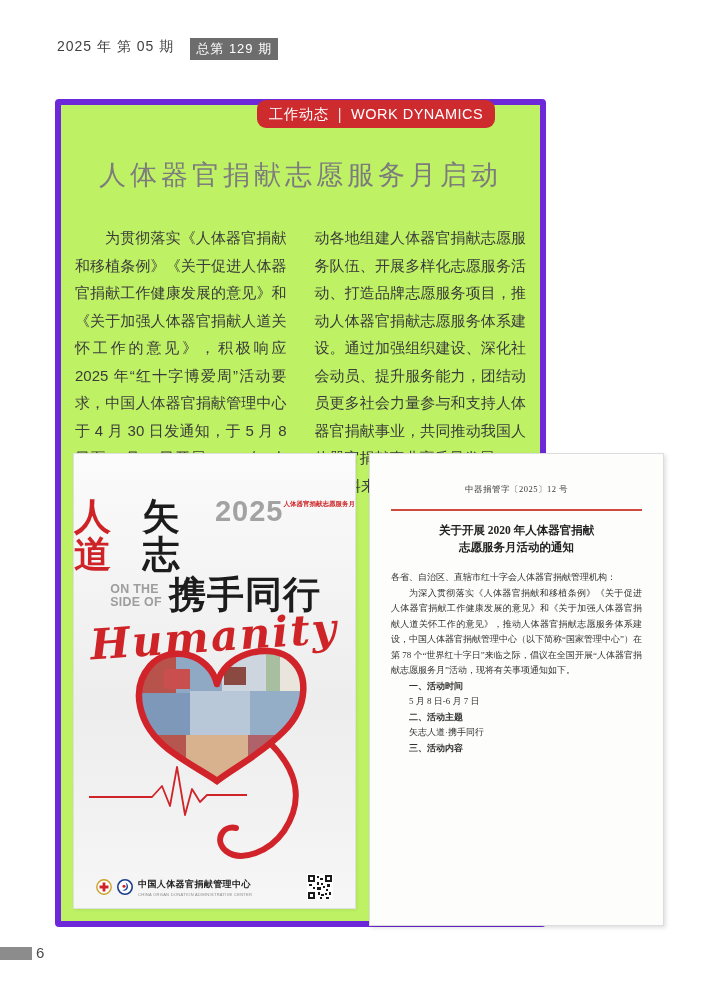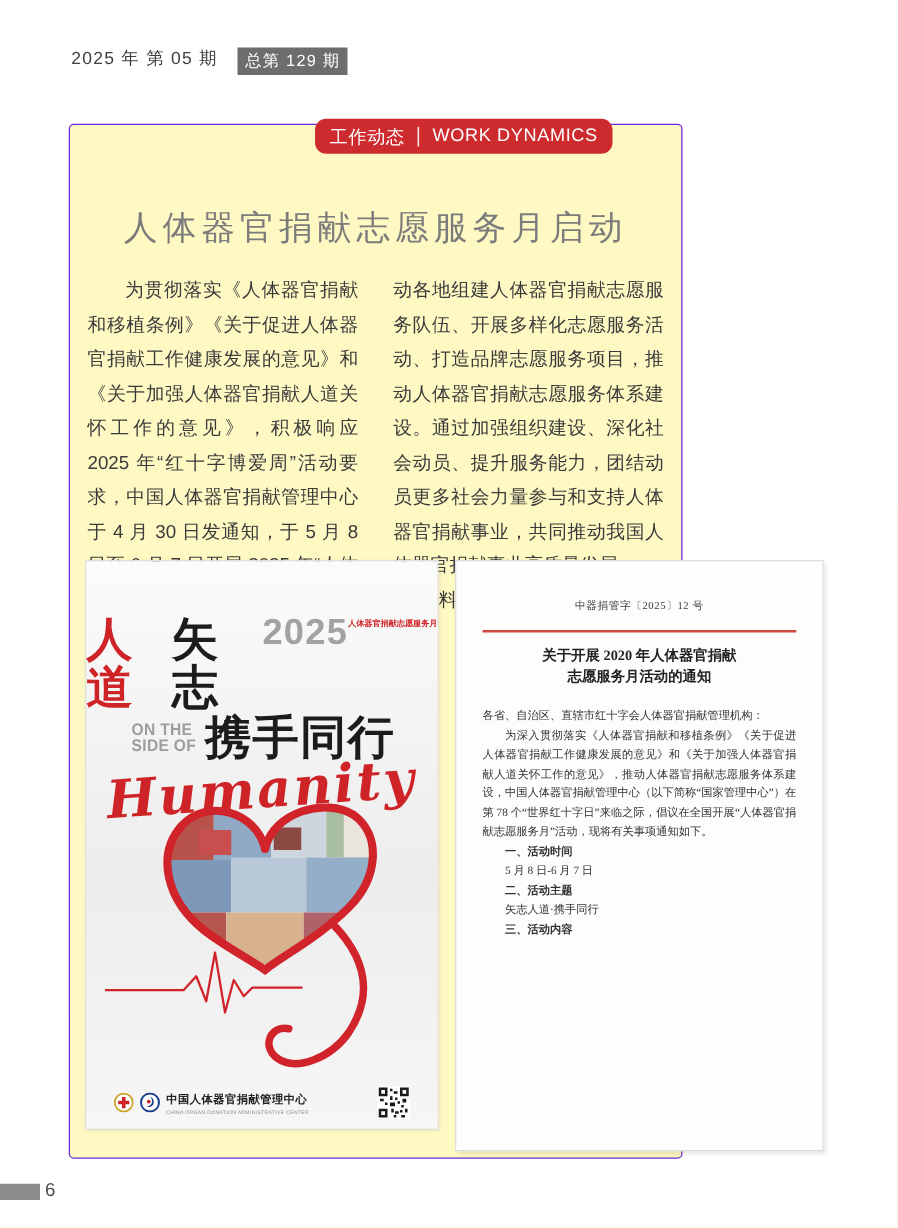--- a/index.html
+++ b/index.html
@@ -9,29 +9,29 @@
     background:#ffffff; position:relative; overflow:hidden;
     color:#3b3b3b;
   }
 
   
   .issue-line { position:absolute; left:57px; top:38px; font-size:14px; color:#3f3f3f; display:flex; align-items:flex-start; gap:16px; letter-spacing:1px; }
   .issue-badge { background:#6d6d6d; color:#ffffff; font-size:13px; padding:2px 6px; letter-spacing:1px; }
 
   
   .frame { position:absolute; left:55px; top:99px; width:491px; height:828px;
-           border:1px solid #6d28d9; border-radius:4px; background:#fef9c3; }
+           border:6px solid #6d28d9; border-radius:4px; background:#bef264; }
 
   .section-tab { position:absolute; left:196px; top:-5px; width:238px; height:28px;
     background:#ce2b2f; border-radius:9px; display:flex; align-items:center; justify-content:center;
     color:#ffffff; font-size:14.5px; gap:9px; letter-spacing:0.5px; }
   .section-tab .divider { font-weight:300; opacity:0.9; transform:scaleY(1.15); }
 
   .article-title { position:absolute; top:52px; left:0; width:100%; text-align:center;
-    font-size:27px; font-weight:500; color:#7c7c7c; letter-spacing:4px;margin-top:12px; }
+    font-size:27px; font-weight:500; color:#7c7c7c; letter-spacing:4px; }
 
   .cols { position:absolute; top:119px; left:14px; right:14px; display:flex; gap:28px; }
   .col { flex:1; font-size:15px; line-height:27.5px; text-align:justify; color:#3b3b3b; }
   .col .indent { text-indent:2em; }
   .source-line { text-align:right; }
 
   
   .poster { position:absolute; left:12px; top:348px; width:283px; height:456px;
     border:1px solid #e0e0e0; overflow:hidden;
     background:linear-gradient(180deg,#fbfbfb 0%,#ededed 55%,#f6f6f6 100%);

